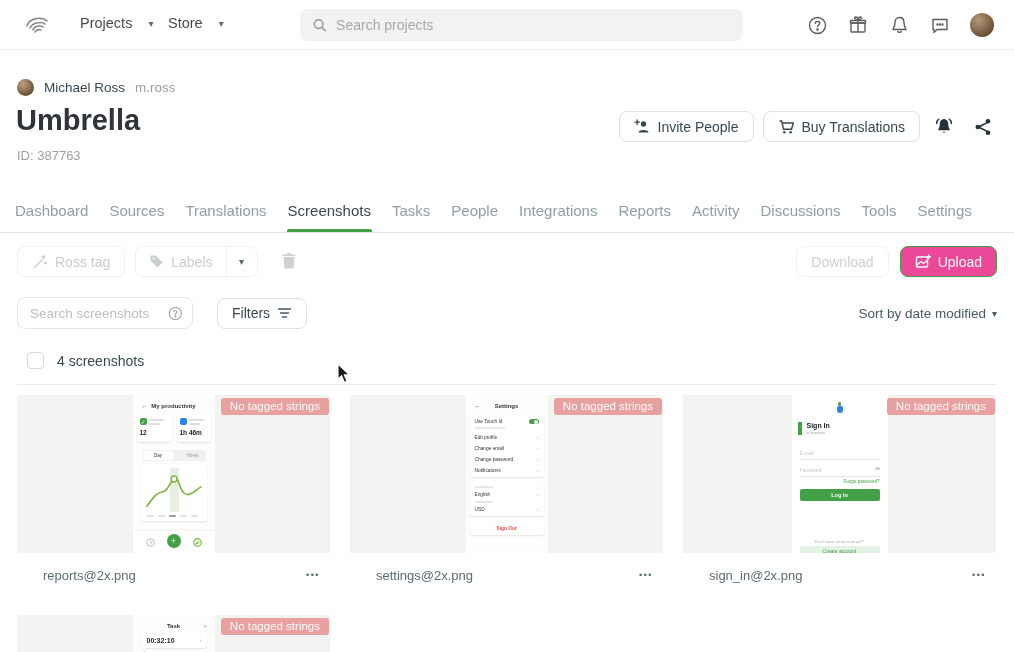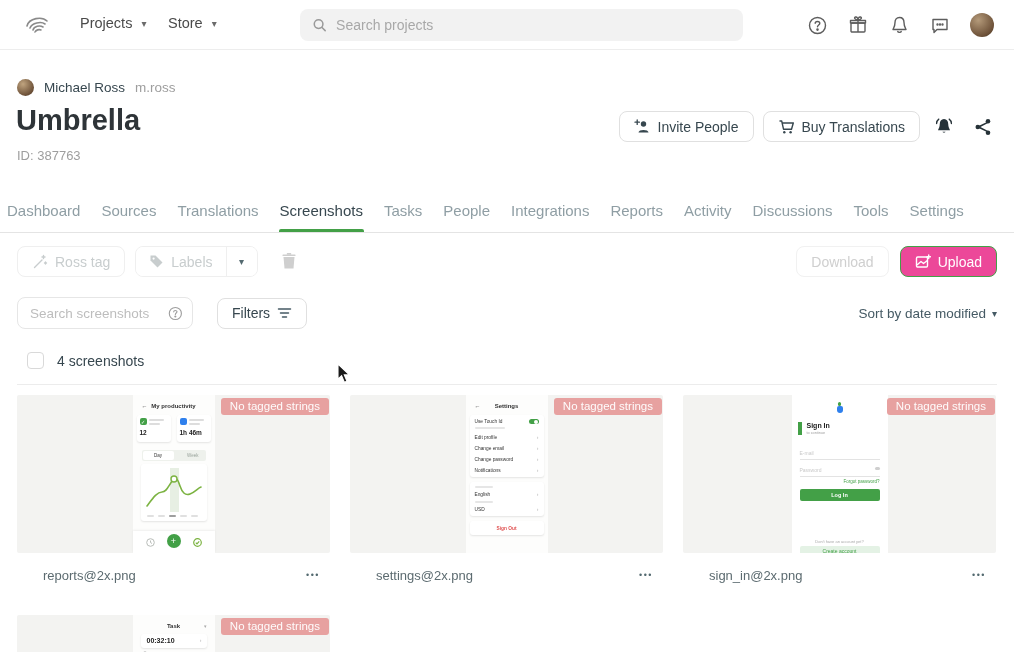--- a/index.html
+++ b/index.html
@@ -6,21 +6,21 @@
   html,body { width:1014px; height:652px; overflow:hidden; background:#fff;
               font-family:"Liberation Sans", sans-serif; color:#37474f; }
   body { position:relative; }
   svg { display:block; }
 
   
   .topnav { position:absolute; top:0; left:0; width:1014px; height:50px; background:#fff;
             border-bottom:1px solid #ededed; }
   .logo { position:absolute; left:24px; top:13px; width:26px; height:24px; color:#8a8a8a; }
   .nav-item { position:absolute; top:15px; font-size:14.5px; color:#4a4a4a; cursor:pointer;
-              display:flex; align-items:center; gap:9px; }
+              display:flex; align-items:center; gap:16px; }
   .nav-item .caret { font-size:10px; color:#6b6b6b; }
   .nav-projects { left:80px; }
   .nav-store { left:168px; }
   .nav-search { position:absolute; left:300px; top:9px; width:443px; height:32px; background:#f2f2f2;
                 border-radius:8px; display:flex; align-items:center; padding:0 12px; gap:9px; }
   .nav-search input { border:none; background:transparent; outline:none; font-size:14px; width:100%;
                       font-family:"Liberation Sans", sans-serif; color:#555; }
   .nav-search input::placeholder { color:#a8a8a8; }
   .nav-icons { position:absolute; right:20px; top:0; height:50px; display:flex; align-items:center; gap:19px; }
   .nav-icon-btn { width:22px; height:22px; color:#5d5d5d; cursor:pointer; display:flex;
@@ -39,21 +39,21 @@
 
   .header-actions { position:absolute; right:16px; top:111px; display:flex; align-items:center; gap:9px; }
   .btn { display:inline-flex; align-items:center; justify-content:center; gap:7px; height:31px;
          padding:0 14px; border:1px solid #e0e0e0; border-radius:8px; background:#fff;
          font-size:14px; color:#37474f; cursor:pointer; white-space:nowrap; }
   .icon-btn { width:30px; height:30px; border:none; background:transparent; color:#37474f;
               display:flex; align-items:center; justify-content:center; cursor:pointer; }
 
   
   .tabs-wrap { position:absolute; left:0; top:196px; width:1014px; height:37px;
-               border-bottom:1px solid #e4e4e4; padding:0 6px; }
+               border-bottom:1px solid #e4e4e4; padding:0 14px; }
   .tabs { display:flex; gap:19px; height:100%; }
   .tab { position:relative; font-size:15px; color:#8f9ea4; padding:6px 1px 0; cursor:pointer; }
   .tab.active { color:#37474f; }
   .tab.active::after { content:""; position:absolute; left:0; right:0; bottom:0; height:3px;
                        background:#43a047; border-radius:2px 2px 0 0; }
 
   
   .toolbar { position:absolute; left:17px; right:17px; top:246px; height:31px;
              display:flex; align-items:center; }
   .btn.disabled { color:#c8cdce; border-color:#efefef; cursor:default; }

